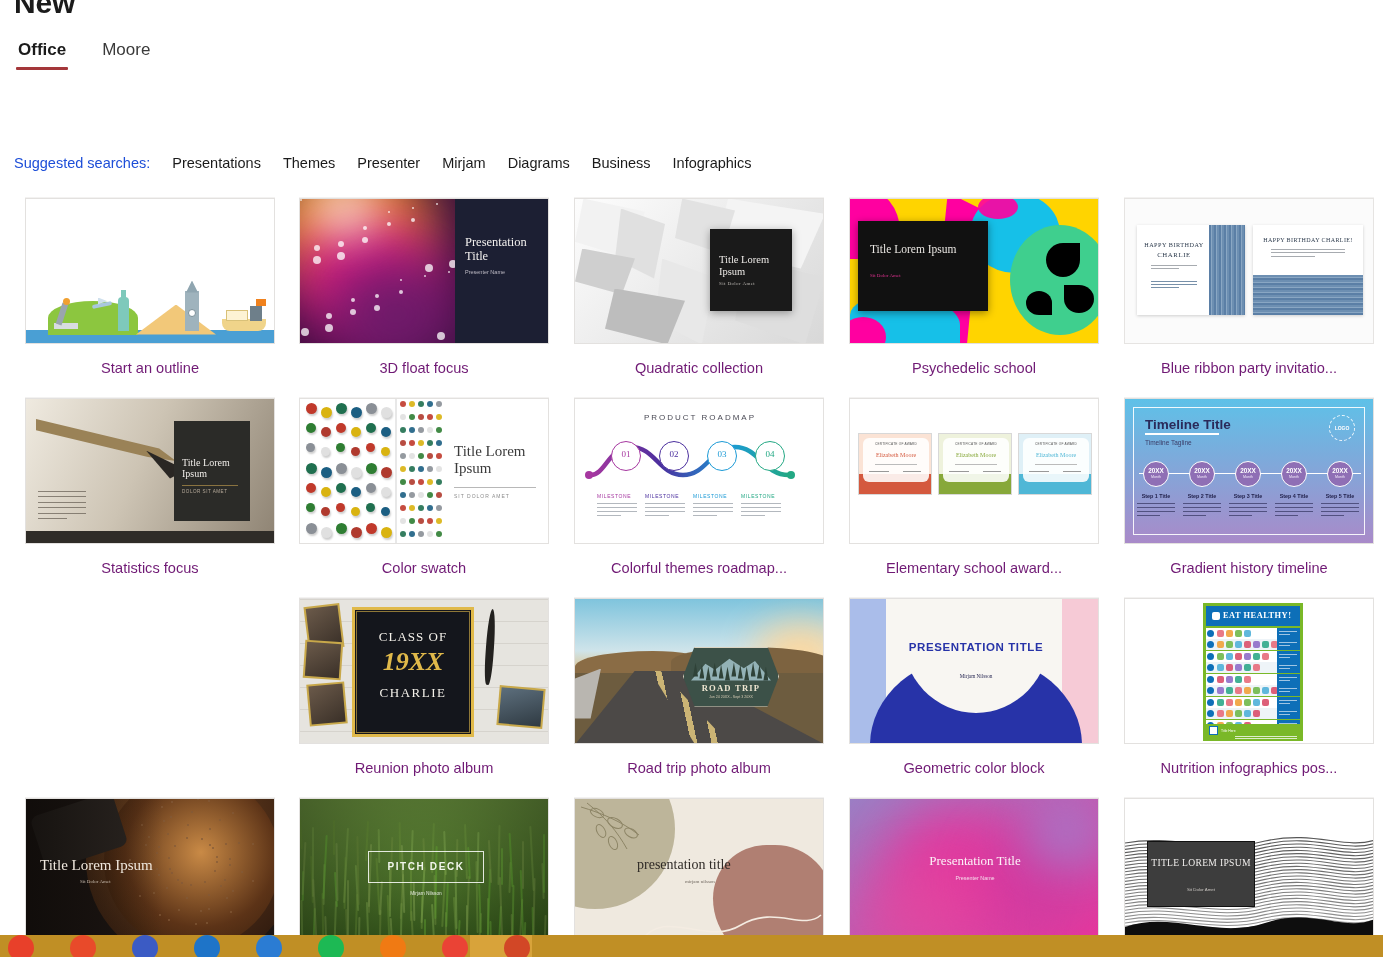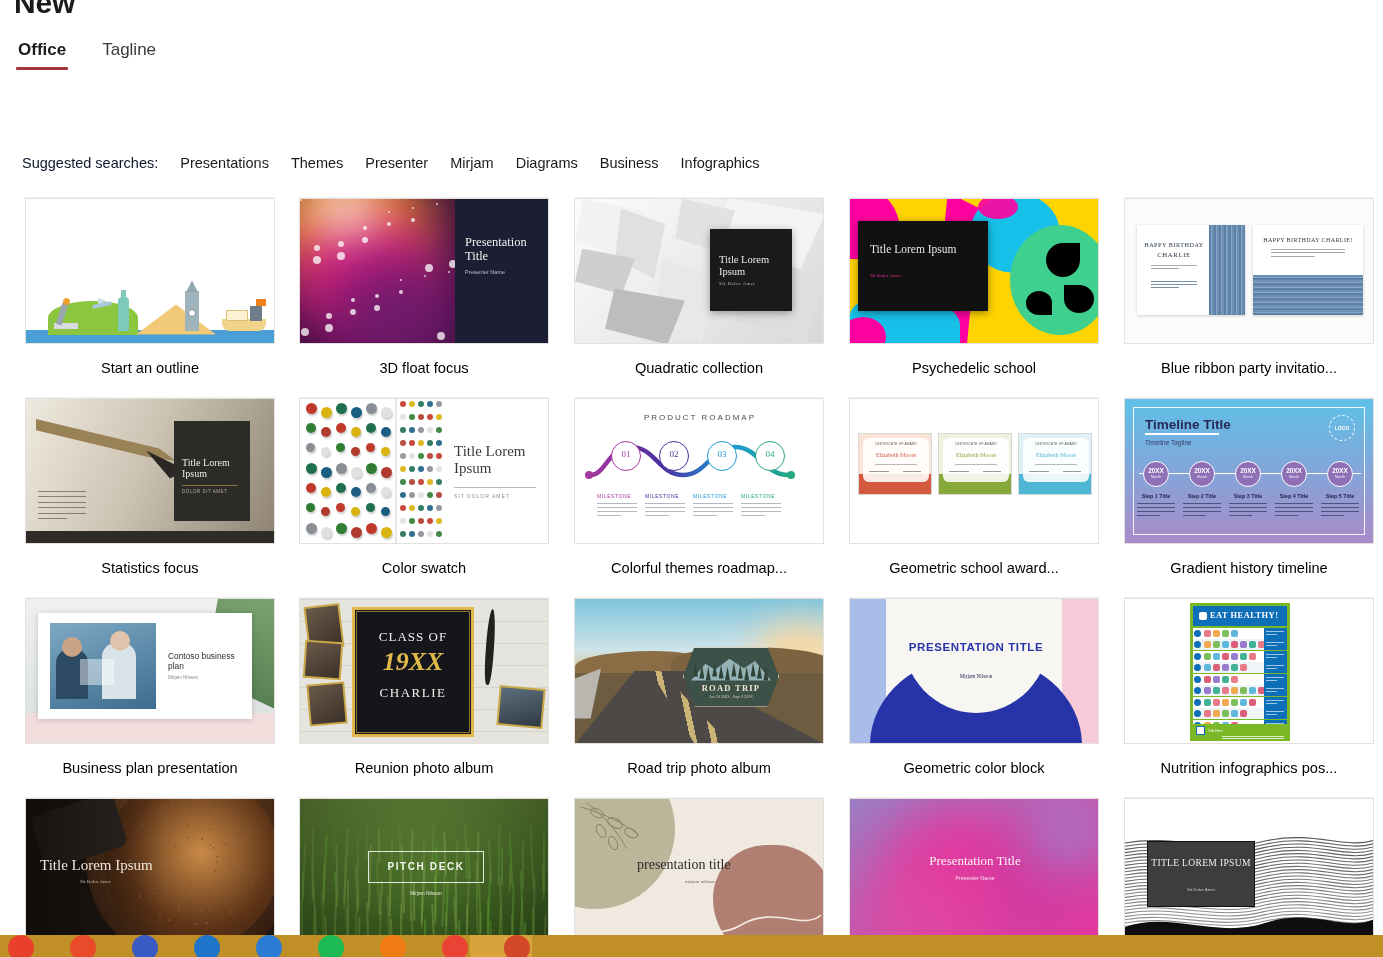--- a/index.html
+++ b/index.html
@@ -44,21 +44,21 @@
   .search-btn {
     width:44px; height:35px; border:none; background:transparent; cursor:pointer;
     display:flex; align-items:center; justify-content:center;
   }
 
   
   .suggested {
     position:absolute; left:14px; top:155px; display:flex; align-items:baseline; gap:0;
     font-size:14.5px; white-space:nowrap;
   }
-  .sug-label { color:#0f172a; margin-right:22px;margin-left:8px; }
+  .sug-label { color:#1d4ed8; margin-right:22px; }
   .sug-link {
     color:#1b1b1b; margin-right:22px; cursor:pointer; text-decoration:none;
   }
 
   
   .grid {
     position:absolute; left:0; top:197px; width:1383px; height:760px;
     overflow:hidden;
   }
   .row { position:relative; height:200px; }
@@ -71,21 +71,21 @@
     background:#f3f2f1;
     display:flex; align-items:center; justify-content:center;
     cursor:pointer;
     overflow:hidden;
   }
   .thumb {
     position:relative; overflow:hidden; background:#fff;
     border:1px solid #e3e1df;
   }
   .cap {
-    margin-top:16px; font-size:14.6px; color:#000000; text-align:center;
+    margin-top:16px; font-size:14.6px; color:#701a75; text-align:center;
     max-width:245px; white-space:nowrap; overflow:hidden;
   }
 
   
   .tt { position:absolute; font-family:"Liberation Serif", serif; }
 
   
   .taskbar {
     position:absolute; left:0; bottom:0; width:1383px; height:22px;
     background:#c08f25;
@@ -100,21 +100,21 @@
 </style>
 </head>
 <body>
 
 <div class="page">
 
   <div class="page-title">New</div>
 
   <div class="tabs">
     <button class="tab active">Office</button>
-    <button class="tab">Tagline</button>
+    <button class="tab">Moore</button>
   </div>
 
 
   <div class="suggested">
     <span class="sug-label">Suggested searches:</span>
     <a class="sug-link" href="#">Presentations</a>
     <a class="sug-link" href="#">Themes</a>
     <a class="sug-link" href="#">Presenter</a>
     <a class="sug-link" href="#">Mirjam</a>
     <a class="sug-link" href="#">Diagrams</a>
@@ -488,21 +488,21 @@
             <div style="position:absolute;left:0;bottom:0;width:74px;height:20px;background:#4fb7d6;"></div>
             <div style="position:absolute;left:4px;top:4px;width:66px;height:44px;background:rgba(255,255,255,.88);border-radius:6px;"></div>
             <div style="position:absolute;left:8px;top:8px;width:58px;text-align:center;font-size:3.2px;letter-spacing:.2px;color:#555;font-family:'Liberation Sans',sans-serif;">CERTIFICATE OF AWARD</div>
             <div style="position:absolute;left:8px;top:18px;width:58px;text-align:center;font-size:6px;color:#4fb7d6;font-family:'Liberation Serif',serif;">Elizabeth Moore</div>
             <div style="position:absolute;left:16px;top:30px;width:42px;height:1px;background:#bbb;"></div>
             <div style="position:absolute;left:10px;top:37px;width:20px;height:1px;background:#999;"></div>
             <div style="position:absolute;left:44px;top:37px;width:18px;height:1px;background:#999;"></div>
           </div>
             </div>
           </div>
-          <div class="cap">Geometric school award...</div>
+          <div class="cap">Elementary school award...</div>
         </div>
         <div class="cell" style="left: 1124px;">
           <div class="thumb-box">
             <div class="thumb" style="width:250px;height:146px;background:linear-gradient(180deg,#5ec1e8,#a98ac9);">
               <div style="position:absolute;left:8px;top:8px;right:8px;bottom:8px;border:1.4px solid rgba(255,255,255,.9);"></div>
               <div style="position:absolute;left:20px;top:18px;font-size:13.5px;font-weight:700;color:#2a2a5a;font-family:'Liberation Sans',sans-serif;">Timeline Title</div>
               <div style="position:absolute;left:20px;top:34px;width:74px;height:2px;background:#fff;"></div>
               <div style="position:absolute;left:20px;top:40px;font-size:6.5px;color:#3b3b66;font-family:'Liberation Sans',sans-serif;">Timeline Tagline</div>
               <div style="position:absolute;right:18px;top:16px;width:26px;height:26px;border:1px dashed rgba(255,255,255,.9);border-radius:50%;"></div>
               <div style="position:absolute;right:19px;top:26px;width:24px;text-align:center;font-size:5px;font-weight:700;color:#fff;font-family:'Liberation Sans',sans-serif;">LOGO</div>
@@ -566,39 +566,20 @@
               <div style="position:absolute;left:196px;top:112px;width:38px;
       height:1.2px;background:#3a3a66;opacity:.75;"></div>
               <div style="position:absolute;left:196px;top:116px;width:22.8px;
       height:1.2px;background:#3a3a66;opacity:.75;"></div>
             </div>
           </div>
           <div class="cap">Gradient history timeline</div>
         </div>
       </div>
       <div class="row" id="grid-row-2">
-        <div class="cell" style="left: 25px;">
-          <div class="thumb-box">
-            <div class="thumb" style="width:250px;height:146px;background:linear-gradient(180deg,#eef1ef,#d9dedd);">
-              <div style="position:absolute;right:0;top:0;width:70px;height:110px;background:linear-gradient(200deg,#6f9b62,#3f6b3a);clip-path:polygon(20% 0,100% 0,100% 100%,0 70%);opacity:.9;"></div>
-              <div style="position:absolute;left:0;bottom:0;width:250px;height:30px;background:#f3dede;"></div>
-              <div style="position:absolute;left:12px;top:14px;width:214px;height:106px;background:#fff;box-shadow:0 1px 6px rgba(0,0,0,.18);"></div>
-              <div style="position:absolute;left:24px;top:24px;width:106px;height:86px;background:linear-gradient(160deg,#7fa8c4,#3c6d8e);overflow:hidden;">
-          <div style="position:absolute;left:6px;top:26px;width:32px;height:50px;background:#2c4a63;border-radius:14px 14px 0 0;"></div>
-          <div style="position:absolute;left:12px;top:14px;width:20px;height:20px;background:#caa387;border-radius:50%;"></div>
-          <div style="position:absolute;left:52px;top:20px;width:34px;height:56px;background:#d8e4ea;border-radius:14px 14px 0 0;"></div>
-          <div style="position:absolute;left:60px;top:8px;width:20px;height:20px;background:#e0c4ac;border-radius:50%;"></div>
-          <div style="position:absolute;left:30px;top:36px;width:34px;height:26px;background:rgba(255,255,255,.45);"></div>
-        </div>
-              <div style="position:absolute;left:142px;top:52px;width:76px;font-size:8.4px;line-height:10px;color:#2e2e2e;font-family:'Liberation Sans',sans-serif;">Contoso business plan</div>
-              <div style="position:absolute;left:142px;top:76px;font-size:4.6px;color:#8b8b8b;font-family:'Liberation Sans',sans-serif;">Mirjam Nilsson</div>
-            </div>
-          </div>
-          <div class="cap">Business plan presentation</div>
-        </div>
         <div class="cell" style="left: 299px;">
           <div class="thumb-box">
             <div class="thumb" style="width:250px;height:146px;background:#e6e4df;">
               <div style="position:absolute;left:0;top:0px;width:250px;height:1px;background:#d6d3cd;"></div>
               <div style="position:absolute;left:0;top:22px;width:250px;height:1px;background:#d6d3cd;"></div>
               <div style="position:absolute;left:0;top:44px;width:250px;height:1px;background:#d6d3cd;"></div>
               <div style="position:absolute;left:0;top:66px;width:250px;height:1px;background:#d6d3cd;"></div>
               <div style="position:absolute;left:0;top:88px;width:250px;height:1px;background:#d6d3cd;"></div>
               <div style="position:absolute;left:0;top:110px;width:250px;height:1px;background:#d6d3cd;"></div>
               <div style="position:absolute;left:0;top:132px;width:250px;height:1px;background:#d6d3cd;"></div>
@@ -664,21 +645,21 @@
               <div style="position:absolute;left:52px;top:-42px;width:148px;height:156px;background:#f8f6f2;border-radius:0 0 50% 50%;"></div>
               <div style="position:absolute;left:52px;top:42px;width:148px;text-align:center;font-size:11.5px;font-weight:700;letter-spacing:.6px;line-height:13px;color:#2733a8;font-family:'Liberation Sans',sans-serif;">PRESENTATION TITLE</div>
               <div style="position:absolute;left:52px;top:74px;width:148px;text-align:center;font-size:5.2px;color:#2a2a55;font-family:'Liberation Serif',serif;">Mirjam Nilsson</div>
             </div>
           </div>
           <div class="cap">Geometric color block</div>
         </div>
         <div class="cell" style="left: 1124px;">
           <div class="thumb-box">
             <div class="thumb plainwrap" style="width:250px;height:146px;background:#fff;display:block;position:relative;">
-              <div style="position:absolute;left:65px;top:4px;width:100px;height:138px;background:#7ab828;padding:3px;">
+              <div style="position:absolute;left:78px;top:4px;width:100px;height:138px;background:#7ab828;padding:3px;">
                 <div style="position:absolute;left:3px;top:3px;width:94px;height:20px;background:#0d6fb8;"></div>
                 <div style="position:absolute;left:9px;top:9px;width:8px;height:8px;background:#fff;border-radius:2px;"></div>
                 <div style="position:absolute;left:20px;top:8px;font-size:8.4px;font-weight:700;letter-spacing:.5px;color:#fff;font-family:'Liberation Serif',serif;">EAT HEALTHY!</div>
                 <div style="position:absolute;left:3px;top:25px;width:94px;height:11px;background:#ffffff;"></div>
                 <div style="position:absolute;left:4px;top:27px;width:7px;height:7px;border-radius:50%;background:#0d6fb8;"></div>
                 <div style="position:absolute;left:14px;top:27px;width:7px;height:7px;border-radius:2px;background:#e76b7a;opacity:.9;"></div>
                 <div style="position:absolute;left:23px;top:27px;width:7px;height:7px;border-radius:2px;background:#f0a13a;opacity:.9;"></div>
                 <div style="position:absolute;left:32px;top:27px;width:7px;height:7px;border-radius:2px;background:#6fb84a;opacity:.9;"></div>
                 <div style="position:absolute;left:41px;top:27px;width:7px;height:7px;border-radius:2px;background:#4fb0d8;opacity:.9;"></div>
                 <div style="position:absolute;left:74px;top:25px;width:23px;height:11px;background:#0d6fb8;"></div>

